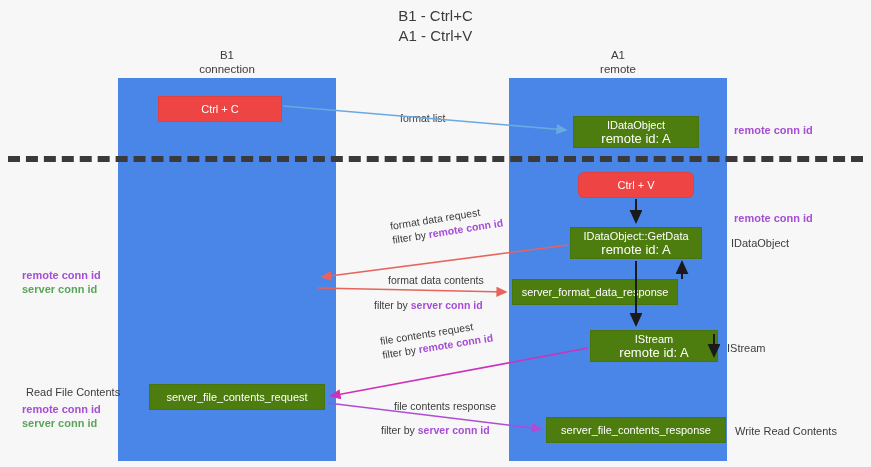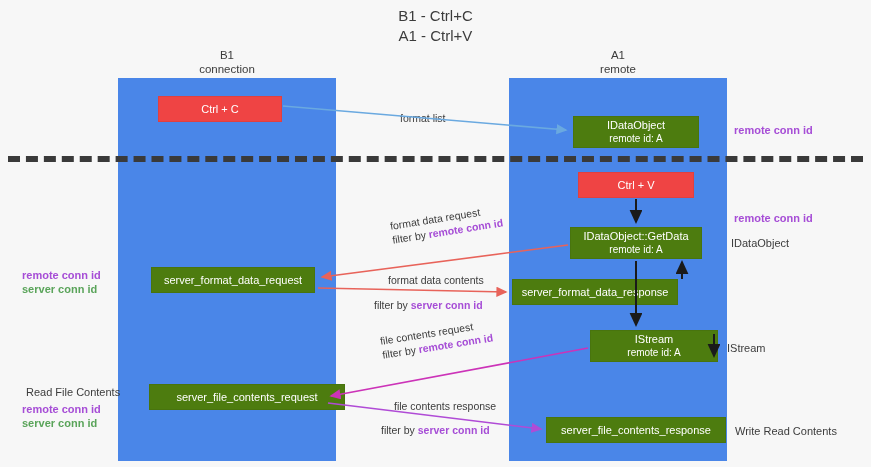--- a/index.html
+++ b/index.html
@@ -59,30 +59,30 @@
     align-items: center;
     justify-content: center;
     color: #ffffff;
     font-size: 11px;
     line-height: 14px;
     text-align: center;
     border: 1px solid rgba(0,0,0,0.06);
   }
   .node.green { background: #ef4444; }
   .node.orange { background: #4d7c0f; }
-  .node .l2 { font-size: 10px; }
+  .node .l2 { font-size: 13px; }
 
   #n-ctrlc       { left: 158px; top: 96px;  width: 124px; height: 26px; }
   #n-idataobject { left: 573px; top: 116px; width: 126px; height: 32px; }
-  #n-ctrlv       { left: 578px; top: 172px; width: 116px; height: 26px; }
+  #n-ctrlv       { left: 578px; top: 172px; width: 116px; height: 26px; border-radius: 6px; }
   #n-getdata     { left: 570px; top: 227px; width: 132px; height: 32px; text-align: center; }
   #n-sfdreq      { left: 151px; top: 267px; width: 164px; height: 26px; }
   #n-sfdresp     { left: 512px; top: 279px; width: 166px; height: 26px; }
   #n-istream     { left: 590px; top: 330px; width: 128px; height: 32px; }
-  #n-sfcreq      { left: 149px; top: 384px; width: 196px; height: 26px; }
+  #n-sfcreq      { left: 149px; top: 384px; width: 176px; height: 26px; }
   #n-sfcresp     { left: 546px; top: 417px; width: 180px; height: 26px; justify-content: center; }
 
   
   #divider {
     left: 8px; right: 8px; top: 156px;
     height: 0;
     border-top: 6px dashed #3a3a3a;
   }
 
   
@@ -190,23 +190,20 @@
 
   <div class="abs node green" id="n-ctrlv">
     <span>Ctrl + V</span>
   </div>
 
   <div class="abs node orange" id="n-getdata">
     <span>IDataObject::GetData</span>
     <span class="l2">remote id: A</span>
   </div>
 
-  <div class="abs node orange" id="n-sfdreq">
-    <span>server_format_data_request</span>
-  </div>
 
   <div class="abs node orange" id="n-sfdresp">
     <span>server_format_data_response</span>
   </div>
 
   <div class="abs node orange" id="n-istream">
     <span>IStream</span>
     <span class="l2">remote id: A</span>
   </div>
 

